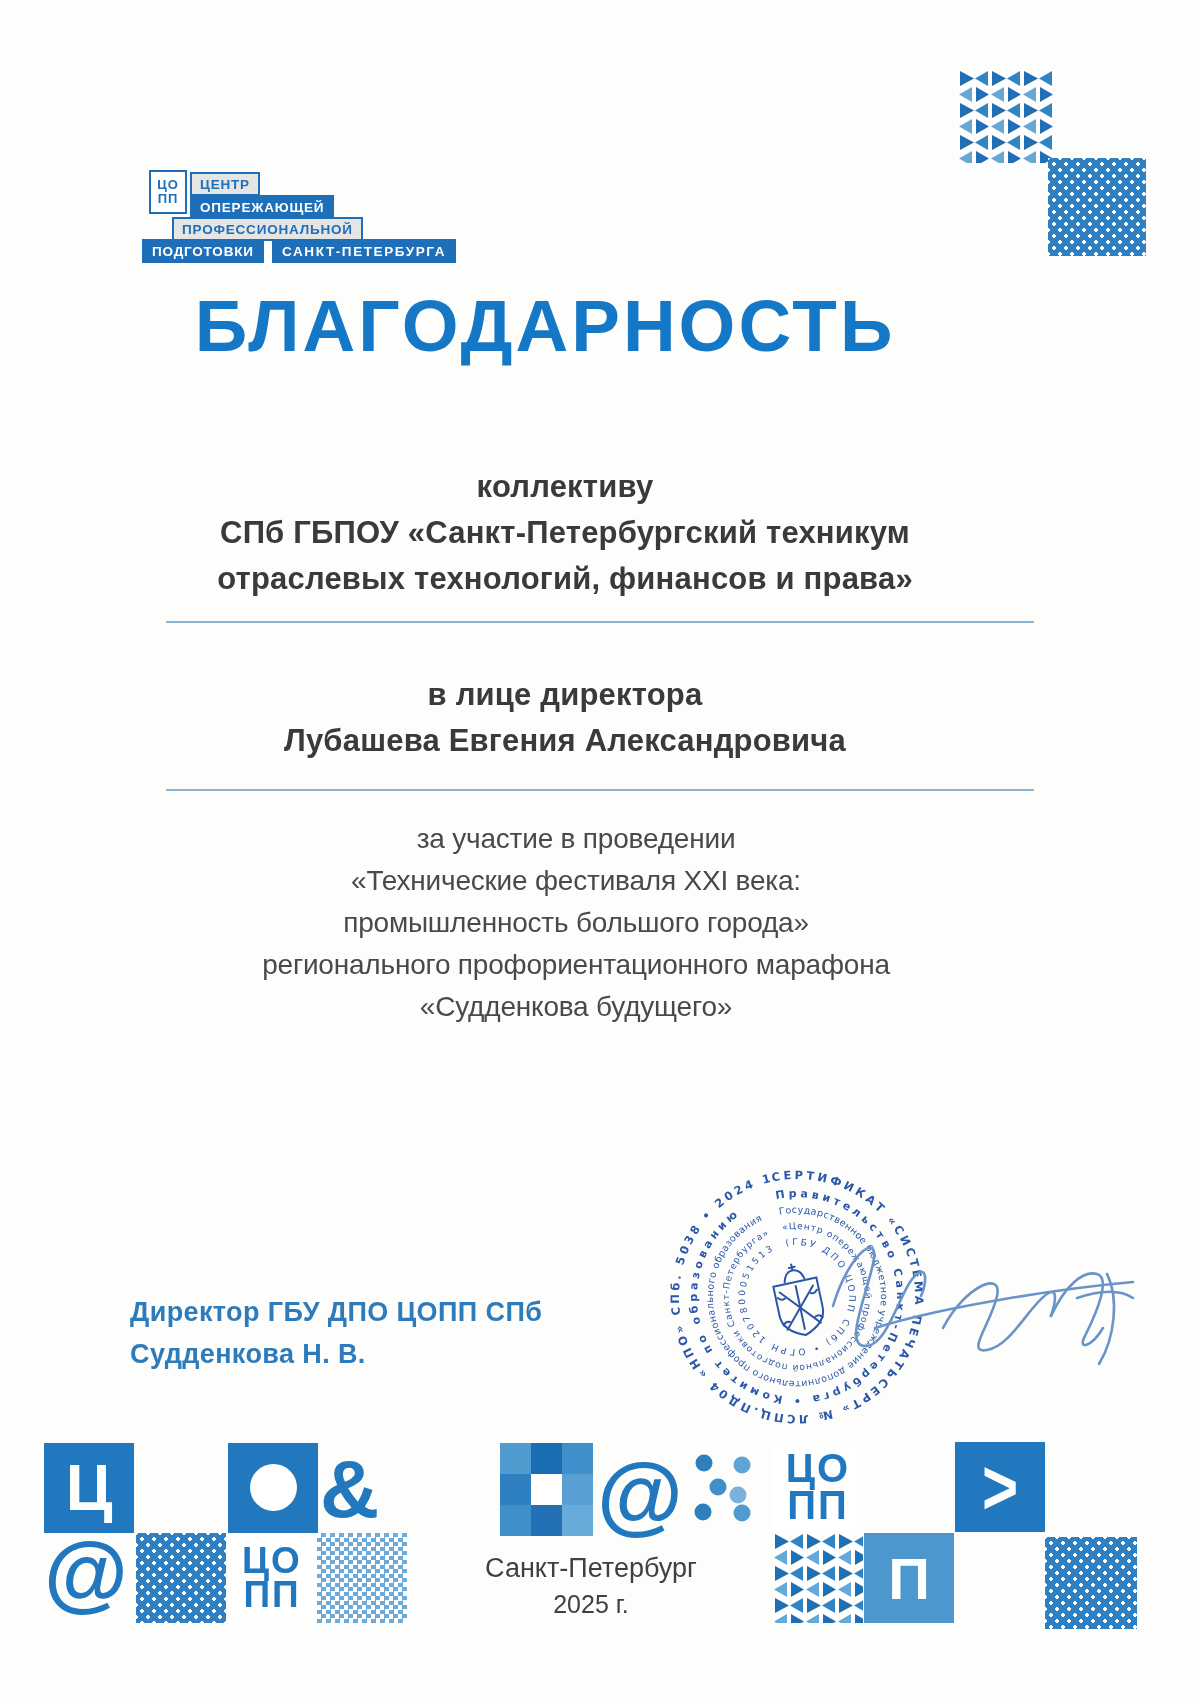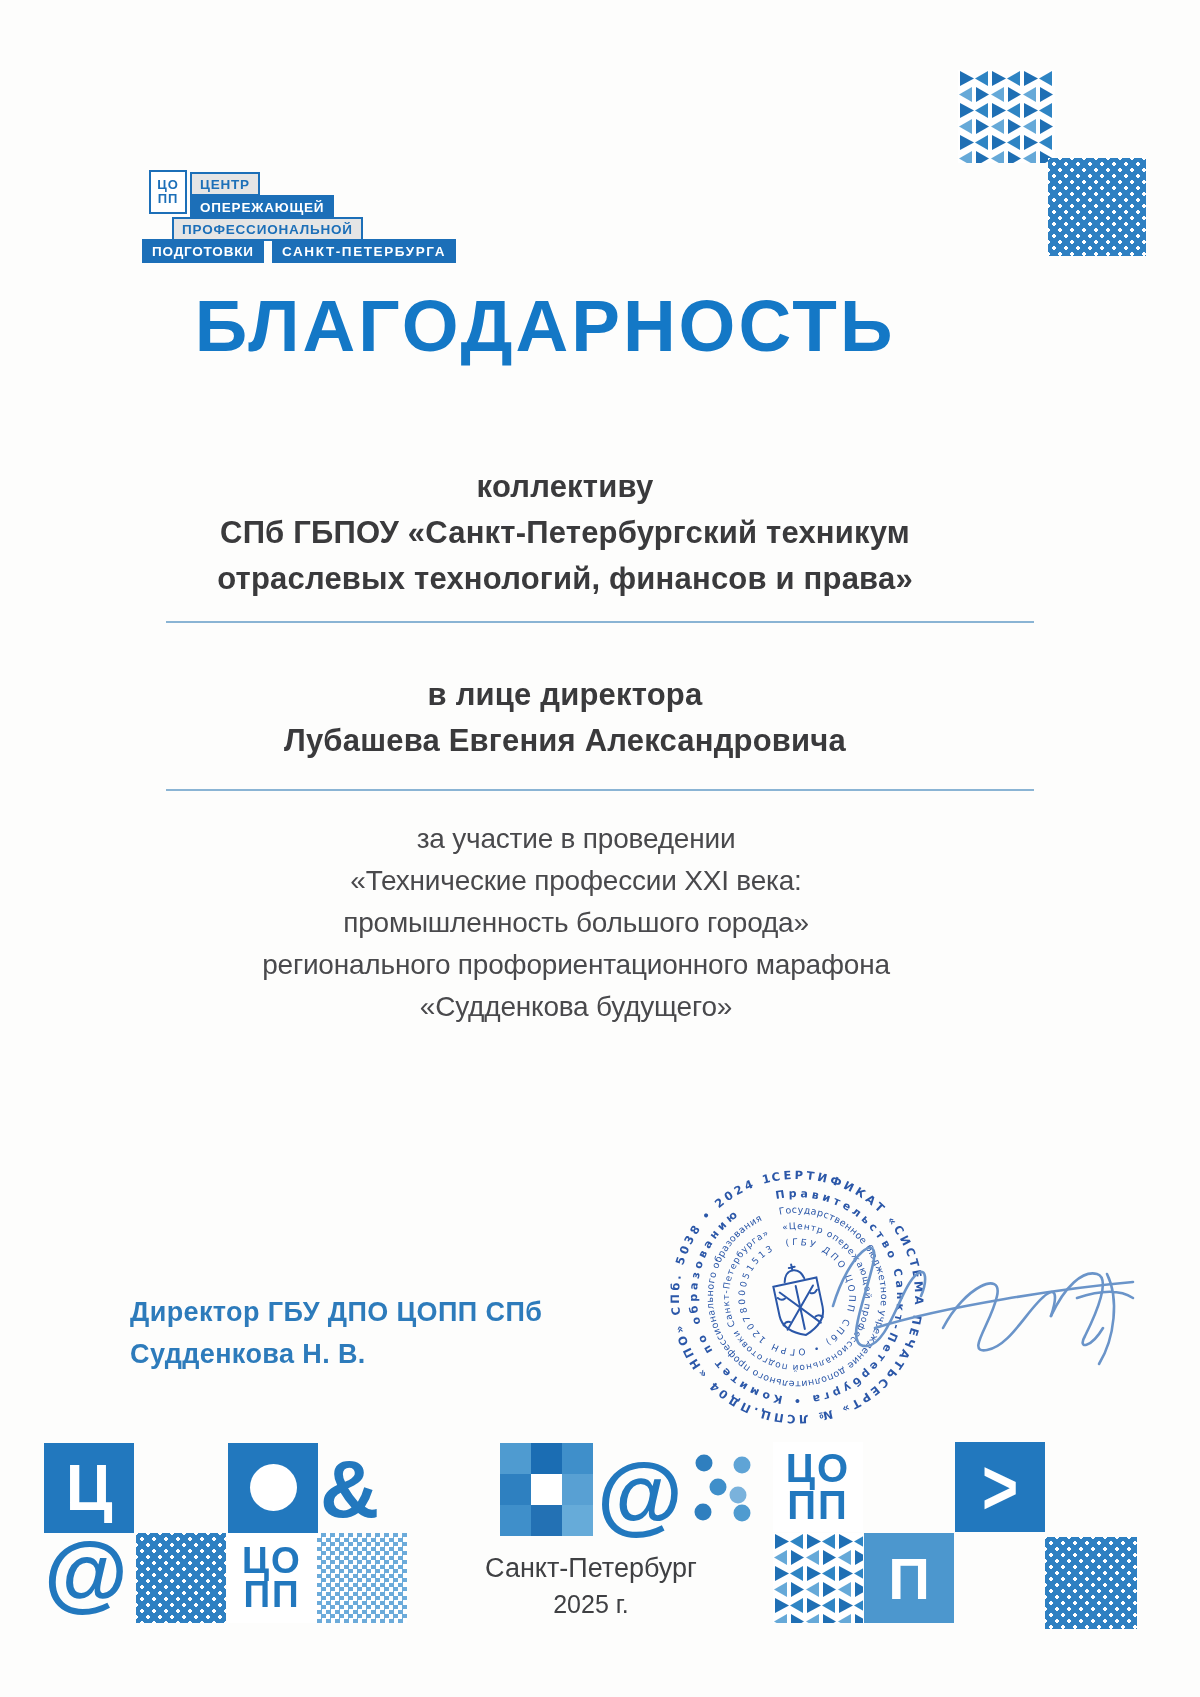--- a/index.html
+++ b/index.html
@@ -110,21 +110,21 @@
 
   <div class="center-col representative">
     <div>в лице директора</div>
     <div>Лубашева Евгения Александровича</div>
   </div>
 
   <div class="divider" style="top:789px;"></div>
 
   <div class="center-col reason">
     <div>за участие в проведении</div>
-    <div>«Технические профессии XXI века:</div>
+    <div>«Технические фестиваля XXI века:</div>
     <div>промышленность большого города»</div>
     <div>регионального профориентационного марафона</div>
     <div>«Судденкова будущего»</div>
   </div>
 
   <div class="signer">
     <div>Директор ГБУ ДПО ЦОПП СПб</div>
     <div>Судденкова Н. В.</div>
   </div>
 

